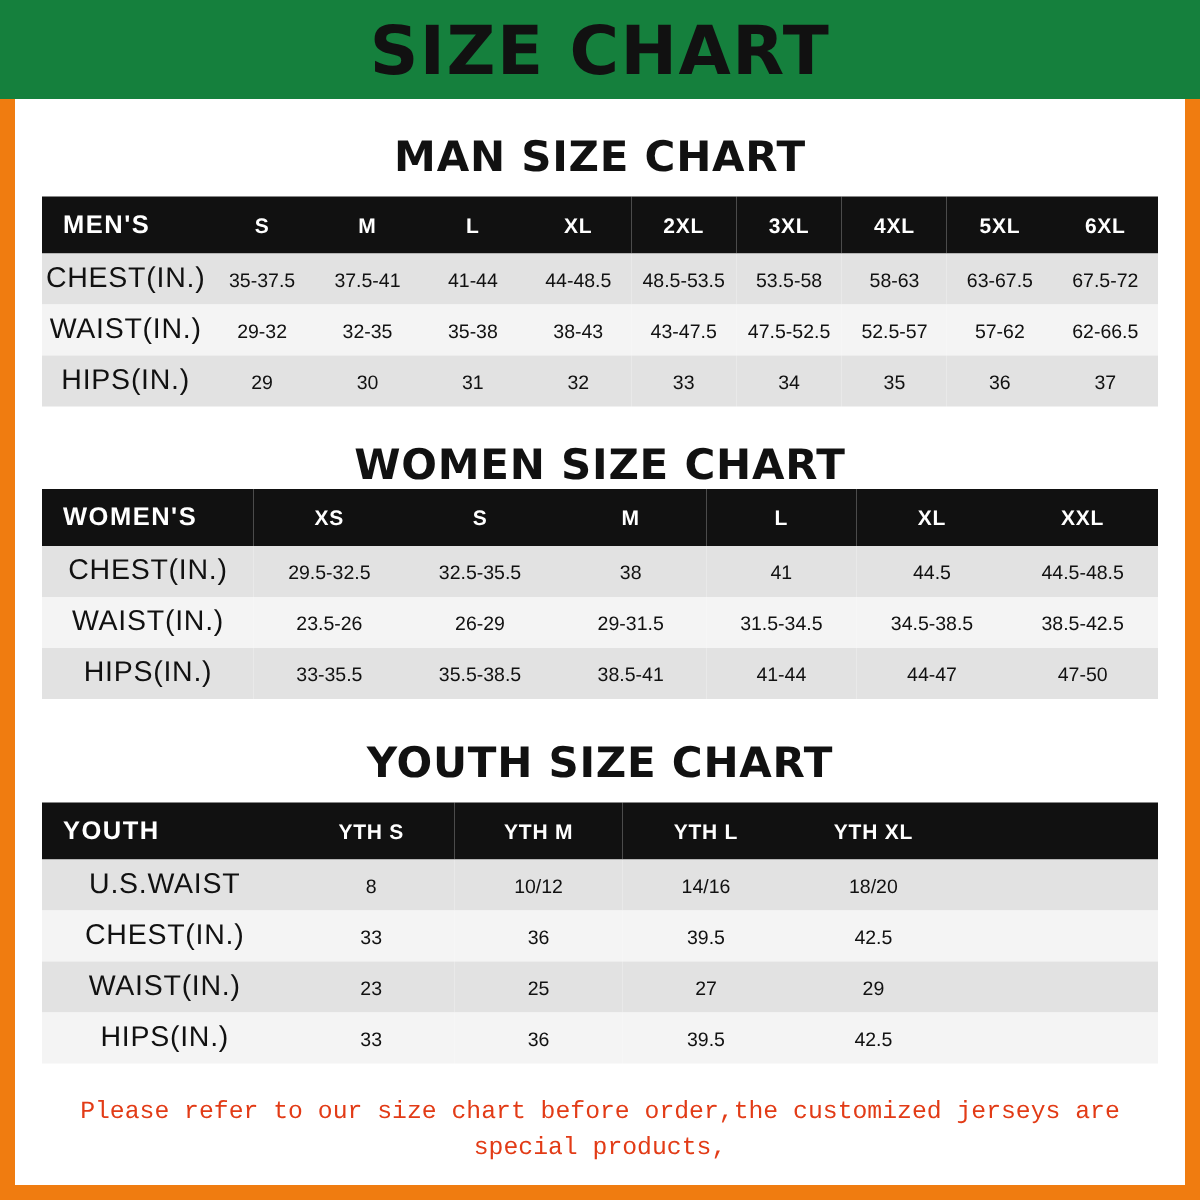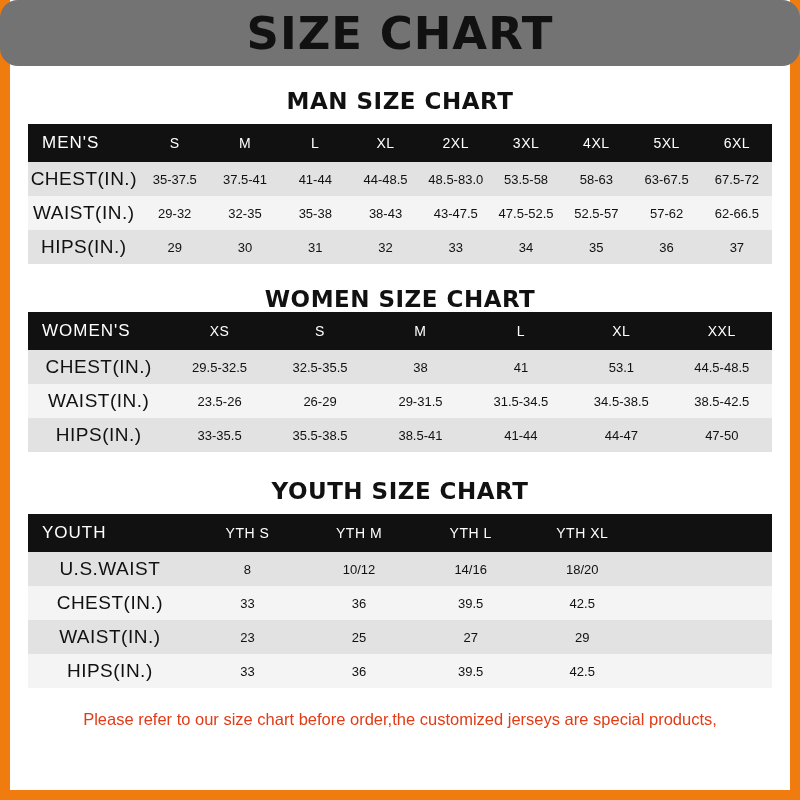--- a/index.html
+++ b/index.html
@@ -18,63 +18,62 @@
     width: 800px;
     height: 800px;
     position: relative;
     background: #ffffff;
     border-left: 10px solid #F07C10;
     border-right: 10px solid #F07C10;
     border-bottom: 10px solid #F07C10;
   }
   .header {
     height: 66px;
-    background: #737373;
+    background: #15803d;
     display: flex;
     align-items: center;
     justify-content: center;
     margin: 0 -10px;
-    border-radius: 18px;
   }
   .header-title {
     font-family: "DejaVu Sans", sans-serif;
     font-weight: bold;
     font-size: 45px;
     letter-spacing: 1px;
     color: #111111;
     line-height: 1;
   }
   .content {
     padding: 0 18px;
   }
   .section-title {
     text-align: center;
     font-family: "DejaVu Sans", sans-serif;
     font-weight: bold;
-    font-size: 23px;
+    font-size: 28px;
     color: #111111;
     letter-spacing: 0.5px;
   }
   .t-man { margin-top: 22px; margin-bottom: 10px; }
   .t-women { margin-top: 22px; }
   .t-youth { margin-top: 26px; margin-bottom: 10px; }
 
   table.chart {
     width: 100%;
     border-collapse: collapse;
     table-layout: fixed;
   }
   table.chart th, table.chart td {
     text-align: center;
     font-family: "Liberation Sans", sans-serif;
   }
   table.chart thead th {
     background: #111111;
     color: #ffffff;
-    font-weight: normal;
+    font-weight: bold;
     font-size: 14px;
     padding: 9px 2px;
     letter-spacing: 0.5px;
   }
   table.chart thead th.corner {
     text-align: left;
     padding-left: 14px;
     font-size: 17px;
     letter-spacing: 1px;
   }
@@ -102,21 +101,21 @@
   .women thead th { font-size: 15px; }
   .youth thead th { font-size: 15px; }
   .women tbody td { font-size: 14px; }
   .youth tbody td { font-size: 14px; }
 
   .footer-note {
     margin-top: 20px;
     padding: 0 8px;
     text-align: center;
     color: #E23B16;
-    font-family: Liberation Sans, sans-serif;
+    font-family: Liberation Mono, monospace;
     font-size: 16.5px;
     line-height: 1.45;
   }
 </style>
 </head>
 <body>
 
 <div class="page">
 
   <div class="header">
@@ -153,21 +152,21 @@
           <th>6XL</th>
         </tr>
       </thead>
       <tbody>
         <tr class="odd">
           <td class="rowlabel">CHEST(IN.)</td>
           <td>35-37.5</td>
           <td>37.5-41</td>
           <td>41-44</td>
           <td>44-48.5</td>
-          <td>48.5-83.0</td>
+          <td>48.5-53.5</td>
           <td>53.5-58</td>
           <td>58-63</td>
           <td>63-67.5</td>
           <td>67.5-72</td>
         </tr>
         <tr class="even">
           <td class="rowlabel">WAIST(IN.)</td>
           <td>29-32</td>
           <td>32-35</td>
           <td>35-38</td>
@@ -215,21 +214,21 @@
           <th>XXL</th>
         </tr>
       </thead>
       <tbody>
         <tr class="odd">
           <td class="rowlabel">CHEST(IN.)</td>
           <td>29.5-32.5</td>
           <td>32.5-35.5</td>
           <td>38</td>
           <td>41</td>
-          <td>53.1</td>
+          <td>44.5</td>
           <td>44.5-48.5</td>
         </tr>
         <tr class="even">
           <td class="rowlabel">WAIST(IN.)</td>
           <td>23.5-26</td>
           <td>26-29</td>
           <td>29-31.5</td>
           <td>31.5-34.5</td>
           <td>34.5-38.5</td>
           <td>38.5-42.5</td>

